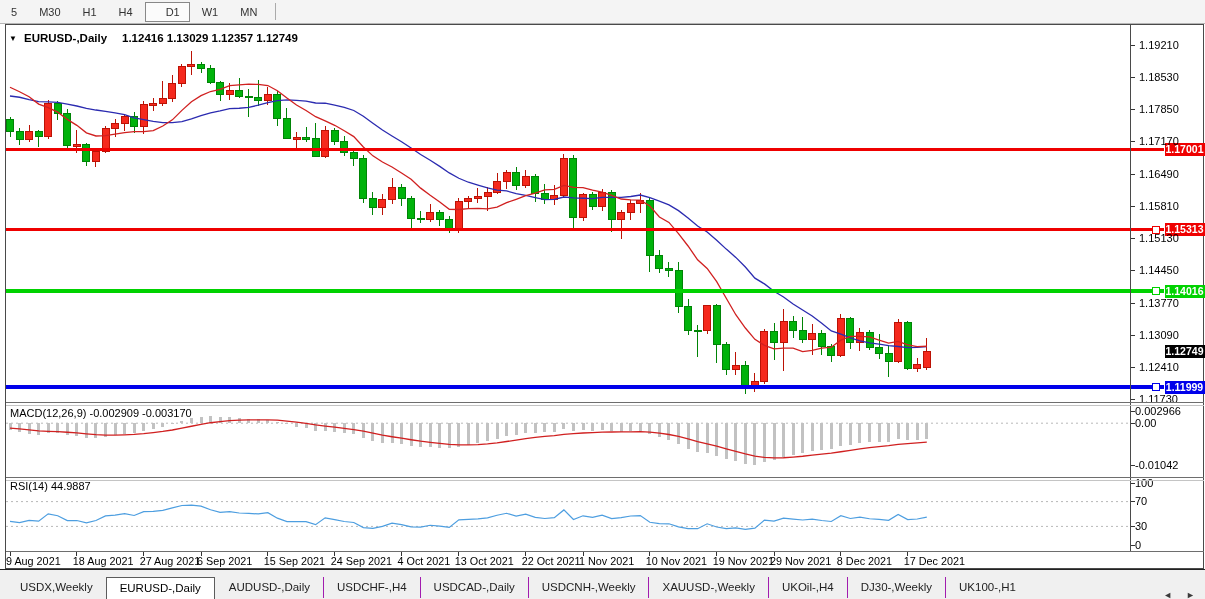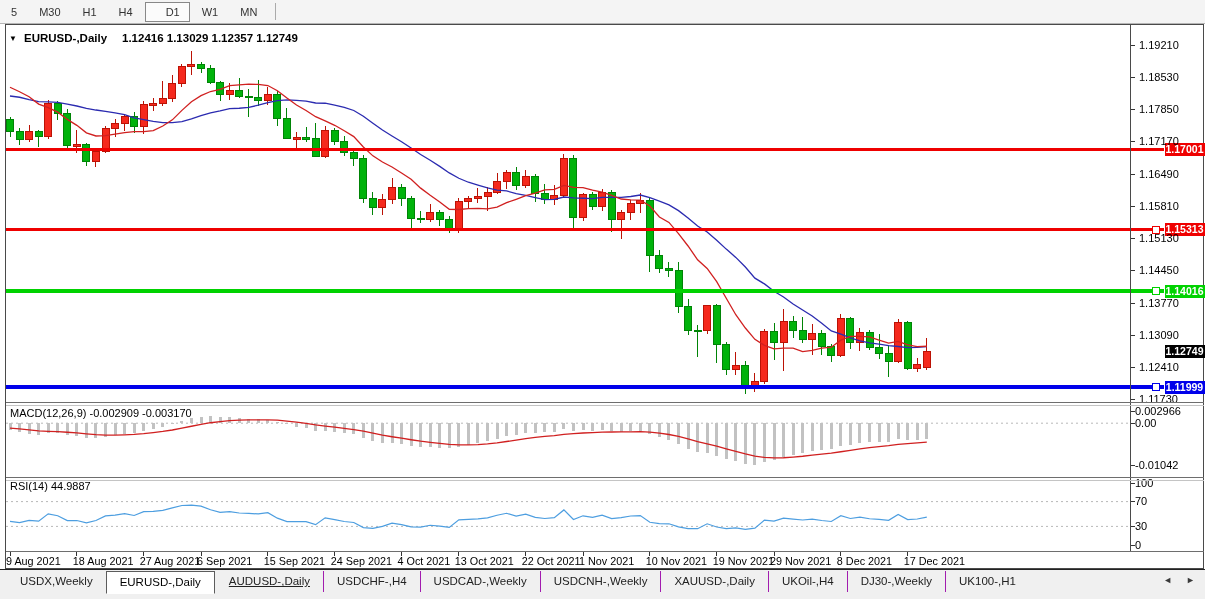--- a/index.html
+++ b/index.html
@@ -8,28 +8,28 @@
   
   #toolbar{position:absolute;top:0;left:0;width:1205px;height:23px;background:#f4f4f4;
            border-bottom:1px solid #b5b5b5;display:flex;align-items:center;z-index:3;}
   .tf-btn{font-size:11px;color:#333;padding:3px 9px;margin:0 1px;border:1px solid transparent;cursor:default;}
   .tf-btn.active{background:#fbfbfb;border:1px solid #888;padding-left:20px;}
   .toolbar-sep{width:1px;height:17px;background:#aaa;margin:0 7px;}
   
   #chart-svg{position:absolute;top:0;left:0;z-index:1;}
   
   #tabbar{position:absolute;top:569px;left:0;width:1205px;height:30px;background:#f0f0f0;
-          border-top:1px solid #222;display:flex;align-items:flex-start;z-index:3;gap:40px;}
+          border-top:1px solid #222;display:flex;align-items:flex-end;z-index:3;gap:40px;}
   #tabs{display:flex;align-items:flex-start;padding-left:6px;}
   .tab{font-size:11.5px;color:#222;padding:4px 13px 5px 13px;border-left:1px solid #a21caf;
        white-space:nowrap;cursor:default;margin-top:1px;}
   .tab:first-child{border-left:1px solid transparent;}
   .tab.active{background:#fff;border:1px solid #5c5c5c;border-bottom:1px solid #fff;
               color:#000;margin-top:1px;}
-  .tab.active + .tab{border-left:1px solid transparent;text-decoration:underline;}
+  .tab.active + .tab{border-left:1px solid transparent;}
   .tab-arrows{margin-left:auto;display:flex;gap:14px;padding:6px 10px 0 0;color:#3a3a3a;
               font-size:9px;line-height:9px;}
   .tab-arrows span{cursor:default;}
 </style>
 </head>
 <body>
 
 <div id="app">
 
   <div id="toolbar">
@@ -459,23 +459,23 @@
     <text x="10" y="417" font-size="11" fill="#000">MACD(12,26,9) -0.002909 -0.003170</text>
     <text x="10" y="490" font-size="11" fill="#000">RSI(14) 44.9887</text>
   </svg>
 
   <div id="tabbar">
     <div id="tabs">
         <div class="tab">USDX,Weekly</div>
         <div class="tab active">EURUSD-,Daily</div>
         <div class="tab">AUDUSD-,Daily</div>
         <div class="tab">USDCHF-,H4</div>
-        <div class="tab">USDCAD-,Weekly</div>
+        <div class="tab">USDCAD-,Daily</div>
         <div class="tab">USDCNH-,Weekly</div>
-        <div class="tab">XAUUSD-,Daily</div>
+        <div class="tab">XAUUSD-,Weekly</div>
         <div class="tab">UKOil-,H4</div>
         <div class="tab">DJ30-,Weekly</div>
         <div class="tab">UK100-,H1</div>
       </div>
     <div class="tab-arrows">
       <span>◄</span>
       <span>►</span>
     </div>
   </div>
 

